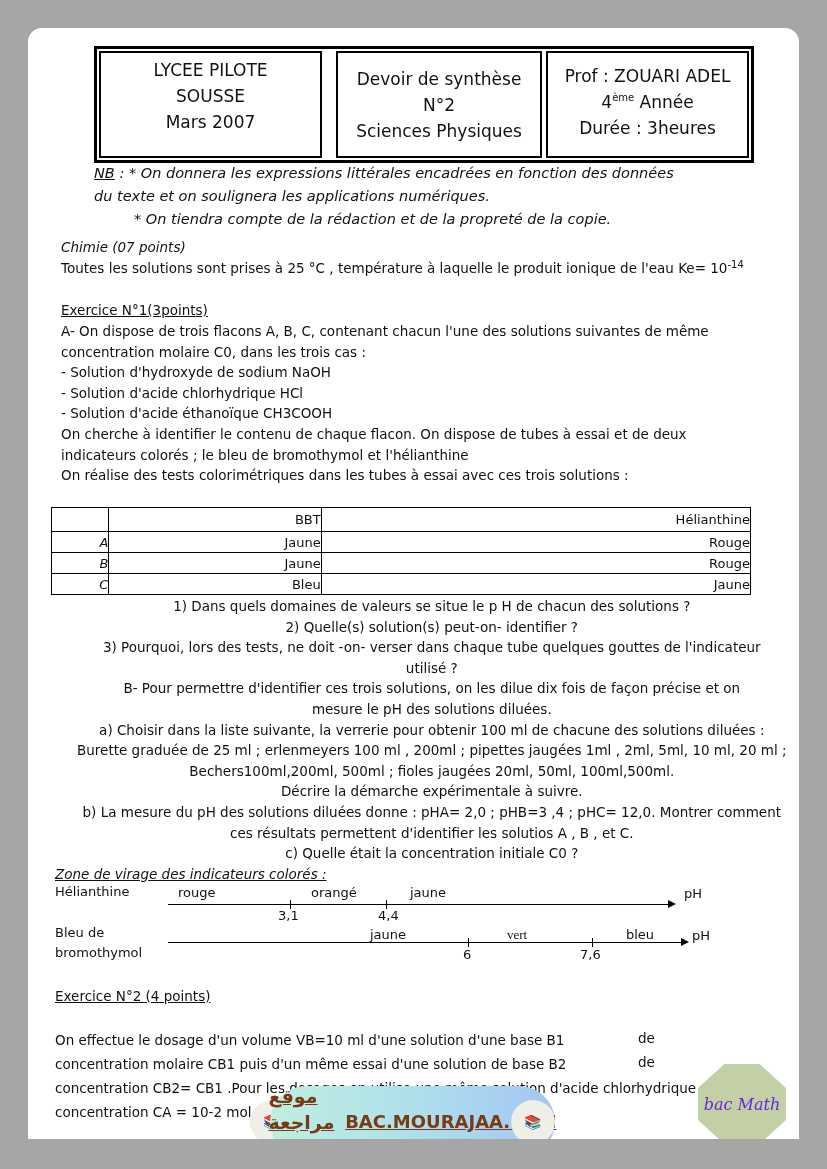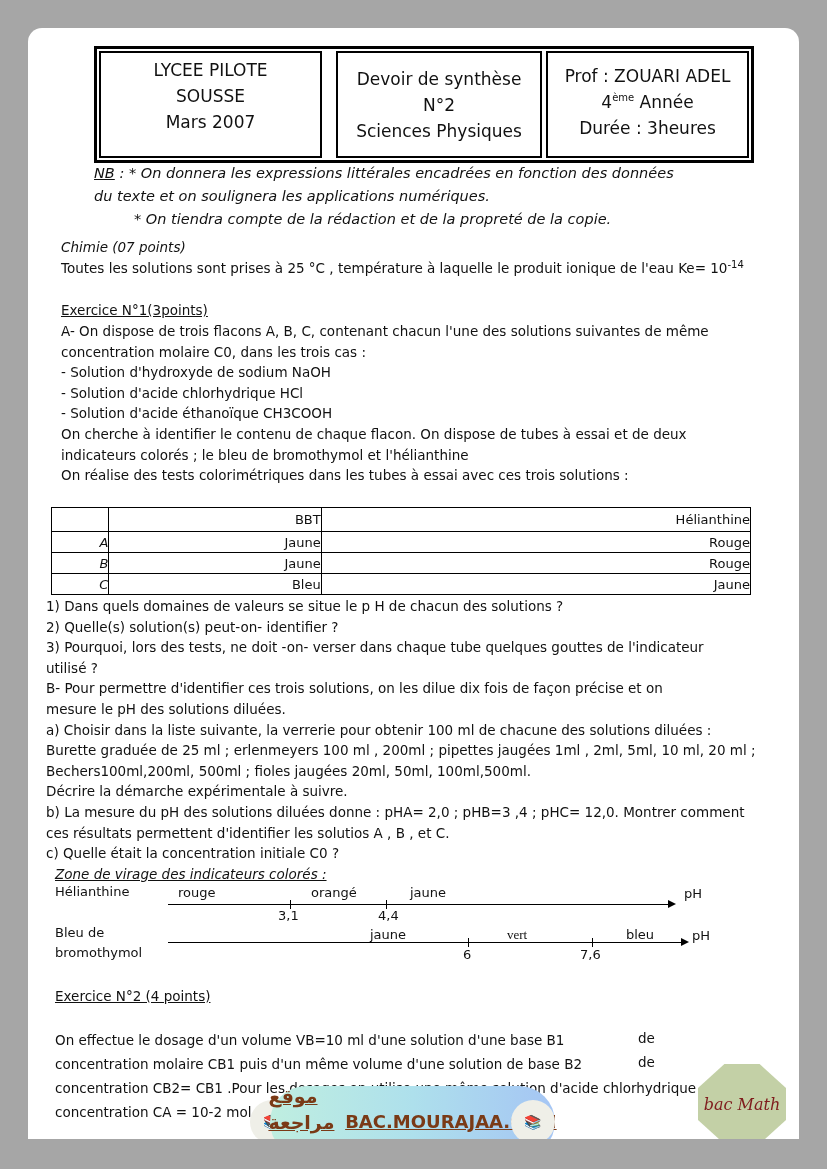--- a/index.html
+++ b/index.html
@@ -78,21 +78,21 @@
     position: absolute; width: 44px; height: 44px; border-radius: 50%;
     background: #efefe8;
     display: flex; align-items: center; justify-content: center;
     font-size: 14px;
   }
   .octa {
     position: absolute; left: 670px; top: 1036px; width: 88px; height: 80px;
     background: #c3d0a6;
     clip-path: polygon(30% 0, 70% 0, 100% 30%, 100% 70%, 70% 100%, 30% 100%, 0 70%, 0 30%);
     display: flex; align-items: center; justify-content: center;
-    color: #7f1d1d; font-family: "DejaVu Serif", serif; font-style: italic; font-size: 16px;
+    color: #6d28d9; font-family: "DejaVu Serif", serif; font-style: italic; font-size: 16px;
   }
 </style>
 </head>
 <body>
 
 <div class="frame"></div>
 <div class="page">
 
   <div class="header">
     <div class="hbox b1">
@@ -151,21 +151,21 @@
       <td>Rouge</td>
     </tr>
     <tr>
       <td class="italic">C</td>
       <td>Bleu</td>
       <td>Jaune</td>
     </tr>
   </tbody>
     </table>
 
-  <div class="txt" style="left:18px; top:568px;">
+  <div class="txt" style="left:49px; top:568px;text-align:center;">
     <div>1) Dans quels domaines de valeurs  se situe le p H de chacun des solutions ?</div>
     <div>2) Quelle(s) solution(s) peut-on- identifier ?</div>
     <div>3) Pourquoi, lors des tests, ne doit -on- verser dans chaque tube quelques gouttes de l'indicateur</div>
     <div>utilisé ?</div>
     <div>B-  Pour permettre d'identifier ces trois solutions, on les dilue dix  fois de façon précise et on</div>
     <div>mesure le pH des solutions diluées.</div>
     <div>a) Choisir dans la liste suivante, la verrerie pour obtenir 100 ml de chacune des solutions diluées :</div>
     <div>Burette graduée de 25 ml ; erlenmeyers 100 ml , 200ml ; pipettes jaugées 1ml , 2ml, 5ml, 10 ml, 20 ml ;</div>
     <div>Bechers100ml,200ml, 500ml ; fioles jaugées 20ml, 50ml, 100ml,500ml.</div>
     <div>Décrire la démarche expérimentale à suivre.</div>
@@ -201,21 +201,21 @@
     <div class="tick" style="left:440px; top:910px;"></div>
     <div class="tick" style="left:564px; top:910px;"></div>
     <div class="sl" style="left:435px; top:919px;">6</div>
     <div class="sl" style="left:552px; top:919px;">7,6</div>
     <div class="sl" style="left:664px; top:900px;">pH</div>
   </div>
 
   <div class="txt u" style="left:27px; top:958px;">Exercice N°2  (4 points)</div>
   <div class="txt" style="left:27px; top:1000px; line-height:24px;">
     <div>On  effectue le dosage d'un volume VB=10 ml d'une solution d'une base B1</div>
-    <div>concentration molaire CB1 puis d'un même volume d'une solution de base B2</div>
+    <div>concentration molaire CB1 puis d'un même essai d'une solution de base B2</div>
     <div>concentration CB2= CB1 .Pour les dosages on utilise une même solution d'acide chlorhydrique</div>
     <div>concentration CA = 10-2 mol.L-1 ...                                                   et à remettre avec la</div>
   </div>
   <div class="txt" style="left:610px; top:1000px;">de</div>
   <div class="txt" style="left:610px; top:1024px;">de</div>
 
   <div class="logo-circ" style="left:222px; top:1072px;">📚</div>
   <div class="pill">
     <div class="ar">موقع مراجعة  باكالوريا</div>
     <div class="en">BAC.MOURAJAA.COM</div>

